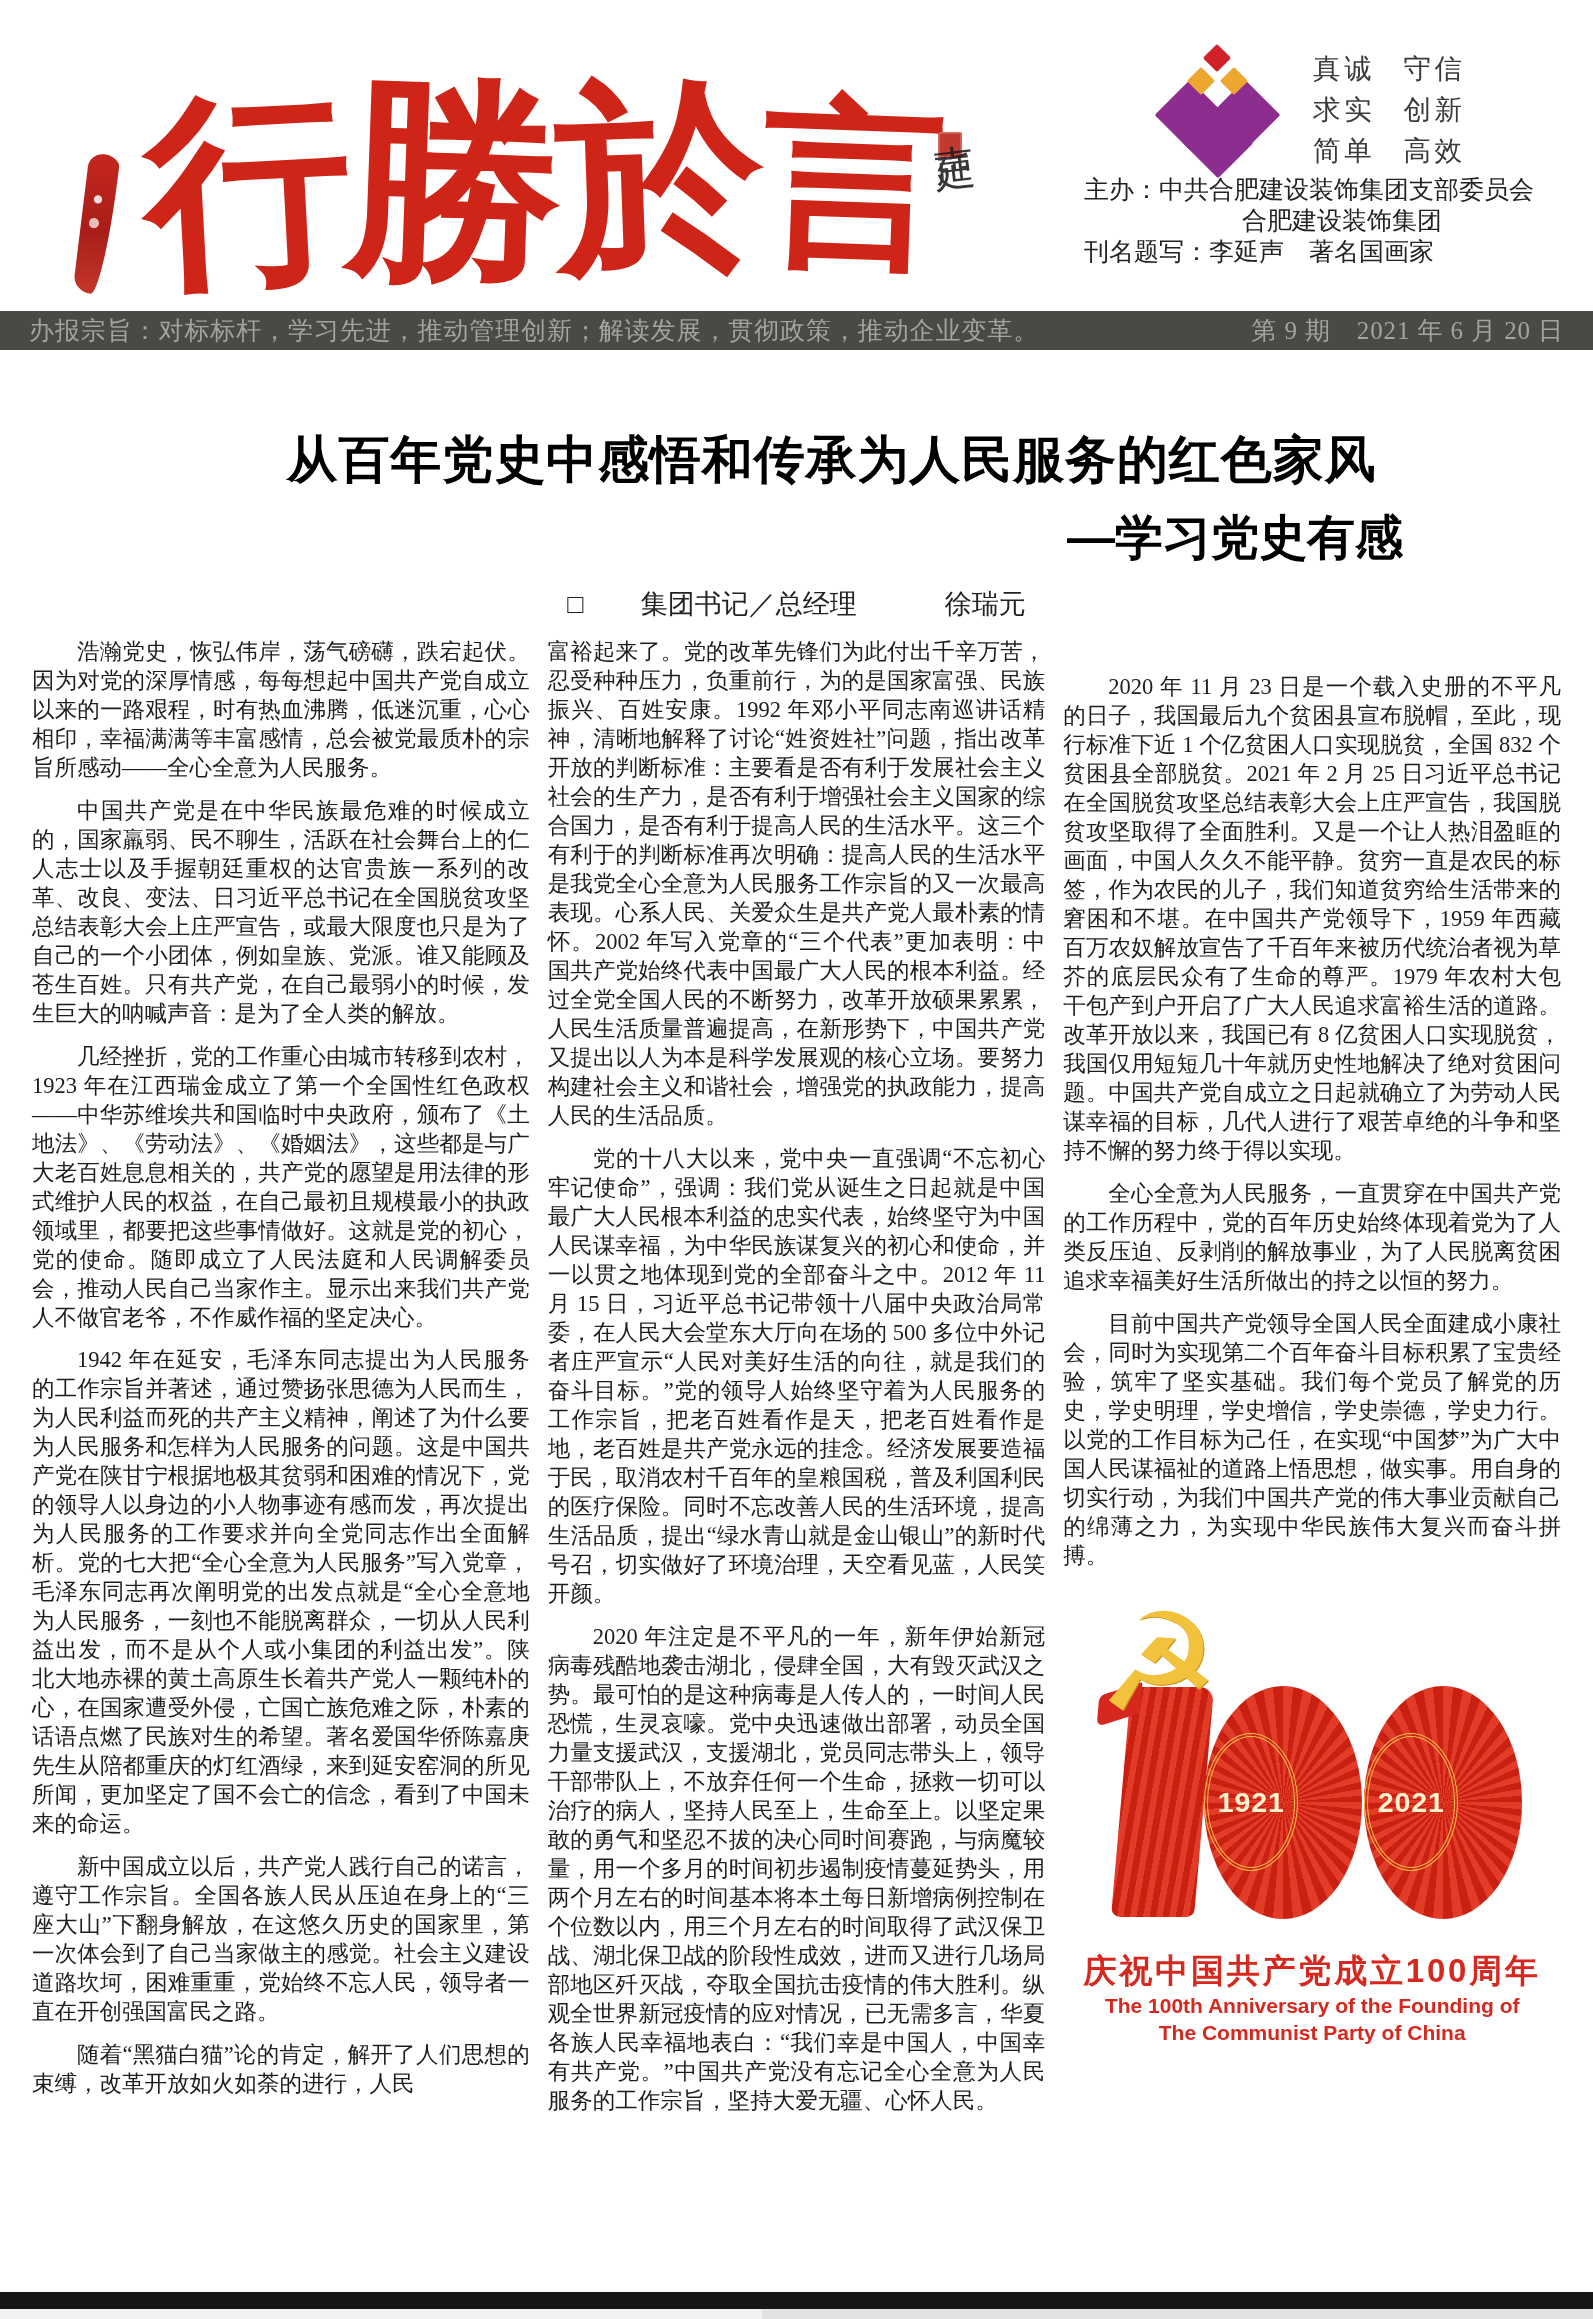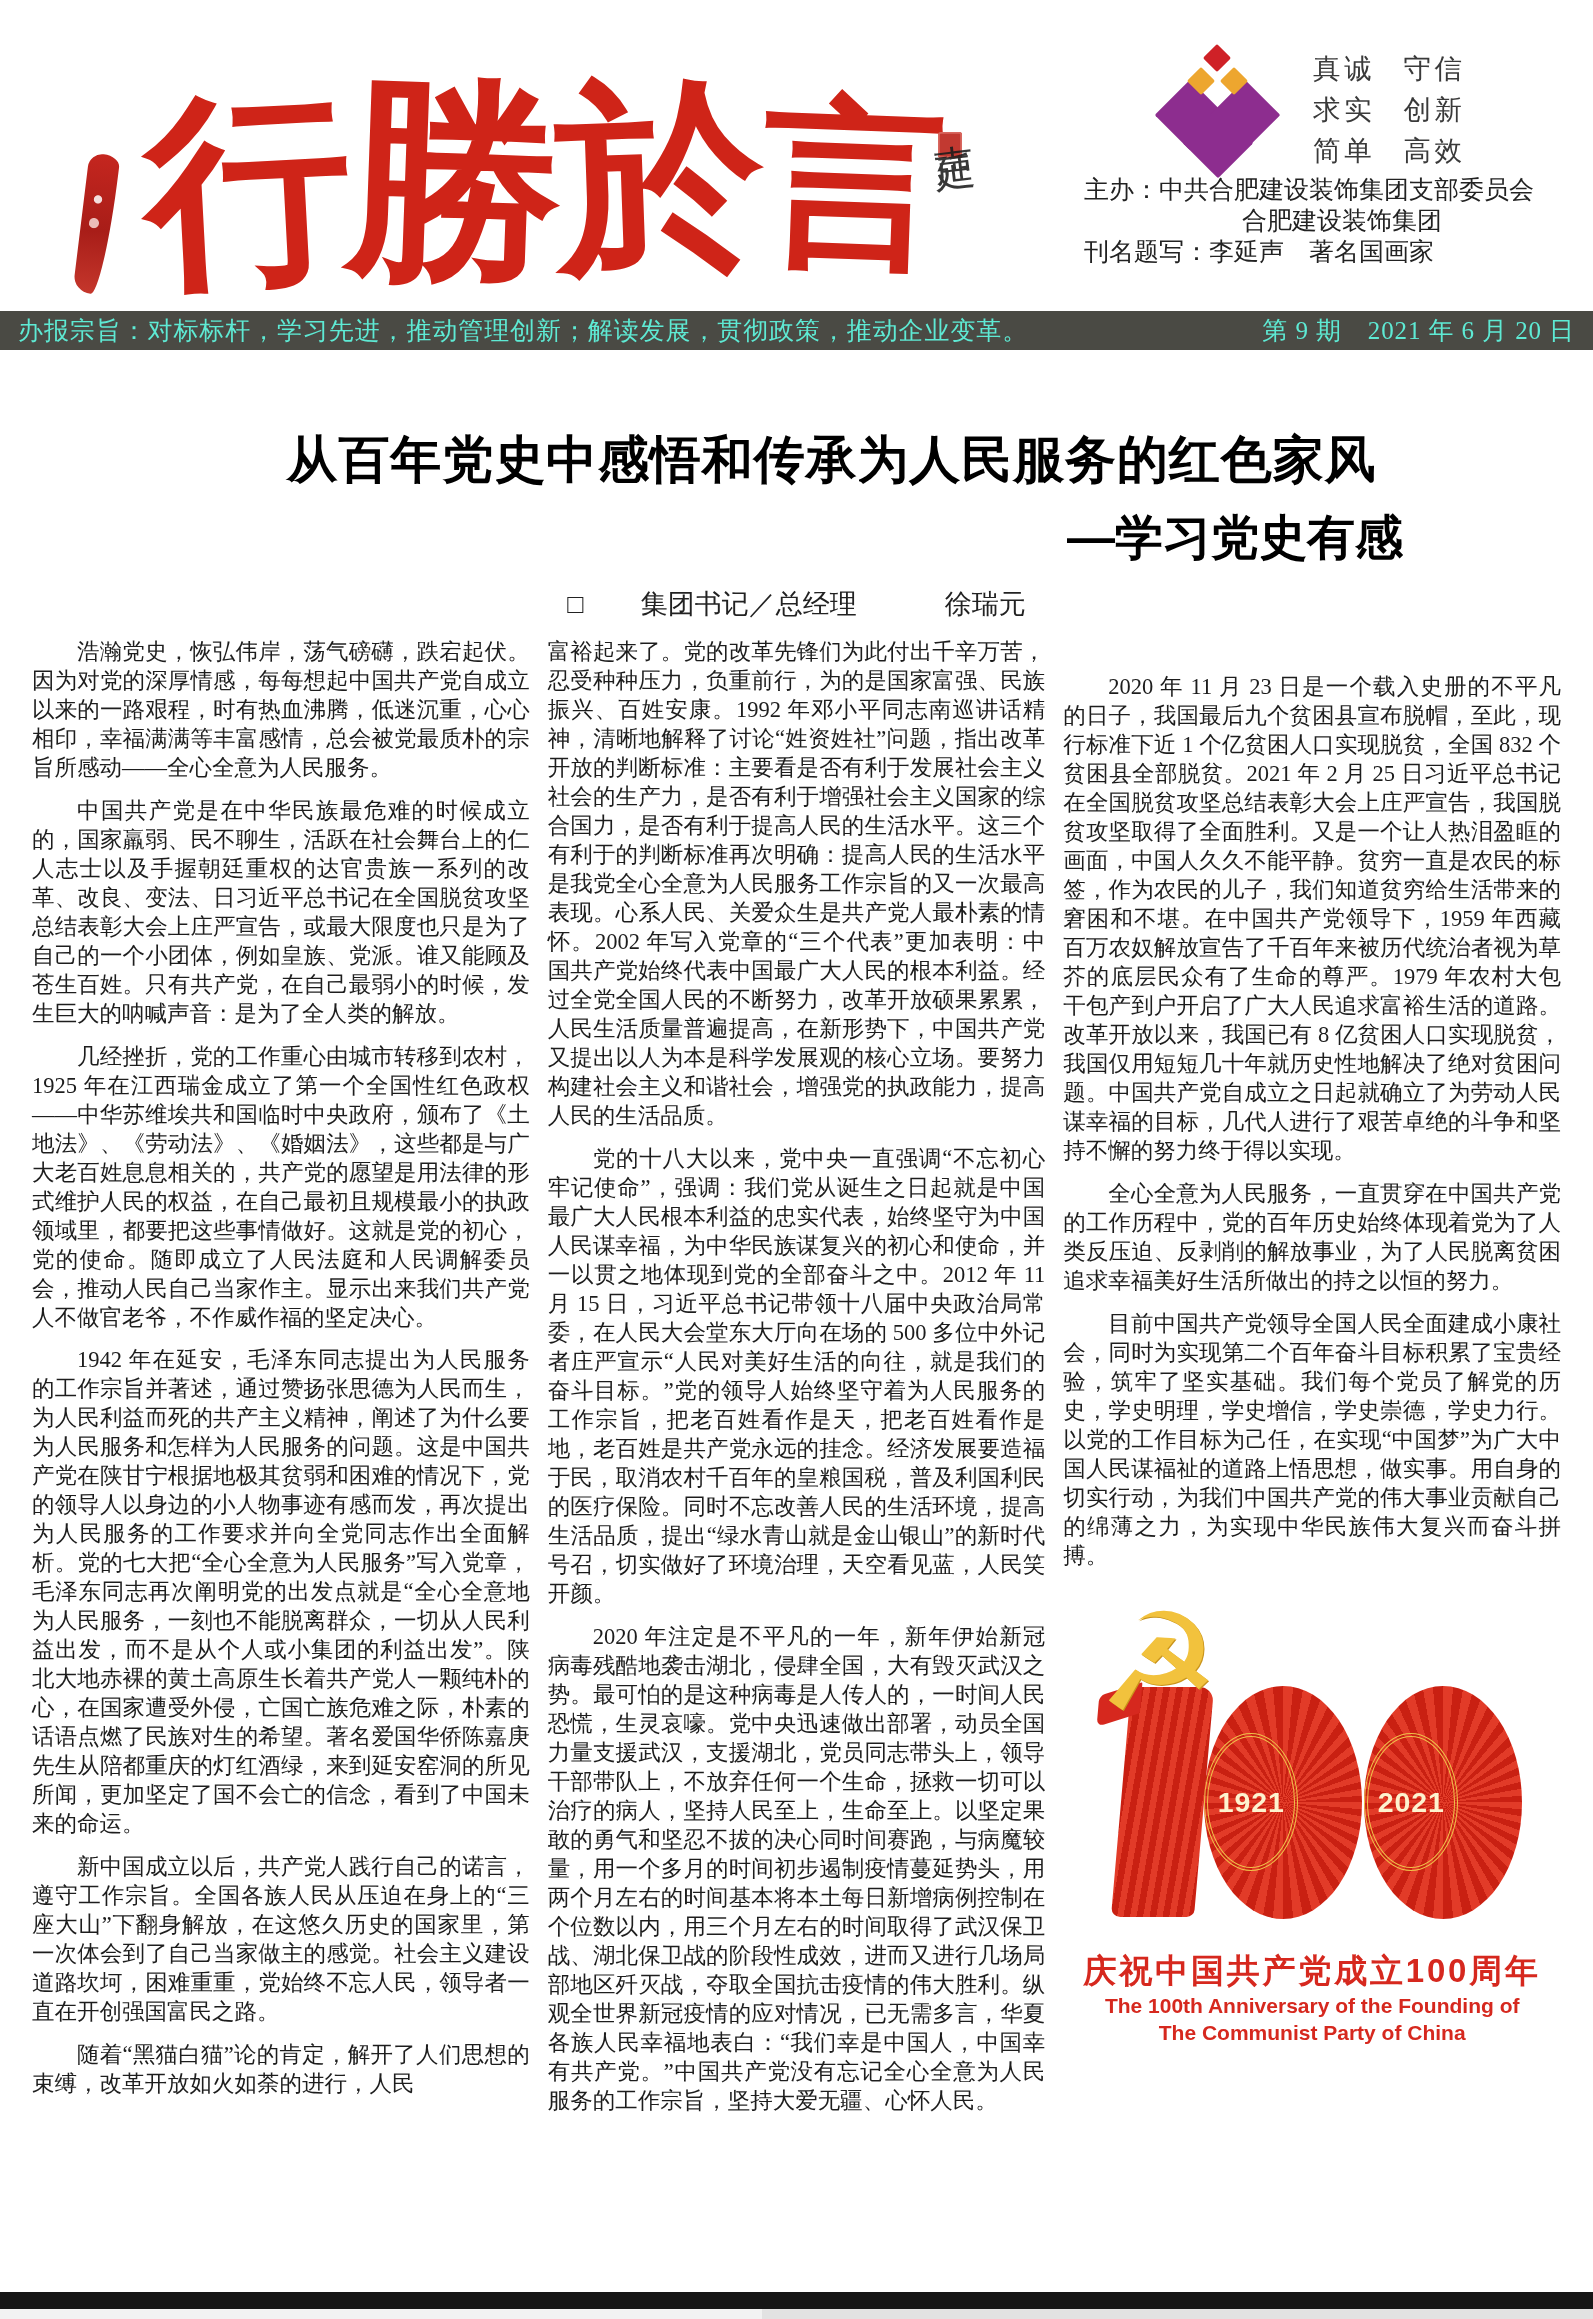--- a/index.html
+++ b/index.html
@@ -41,22 +41,22 @@
 
   .values{position:absolute;left:1313px;top:48px;display:flex;gap:28px;
       font-size:27.5px;line-height:41px;color:#3a3a3a;letter-spacing:3.7px;}
 
   .publisher{position:absolute;left:1084px;top:174px;width:514px;font-size:25px;
       line-height:31px;color:#222;}
   .pub2{padding-left:158px;}
 
   
   .banner{position:absolute;left:0;top:311px;width:100%;height:39px;background:#4a4a44;
-      color:#5eead4;font-size:25px;display:flex;align-items:center;justify-content:space-between;
-      padding:0 18px;box-sizing:border-box;letter-spacing:0.9px;}
+      color:#a3a3a3;font-size:25px;display:flex;align-items:center;justify-content:space-between;
+      padding:0 29px;box-sizing:border-box;letter-spacing:0.9px;}
 
   
   .title{position:absolute;left:216px;top:426px;width:1231px;color:#000;
       font-family:Liberation Sans, sans-serif;font-weight:bold;}
   .title-l1{font-size:51px;text-align:center;letter-spacing:0.9px;}
   .title-l2{font-size:48px;text-align:right;padding-right:44px;margin-top:11px;}
   .byline{position:absolute;left:0;top:586px;width:1593px;text-align:center;
       font-size:27px;color:#222;}
   .byline .bl-marker{margin-right:57px;}
   .byline .bl-role{margin-right:88px;}
@@ -152,21 +152,21 @@
     <div class="title-l2">—学习党史有感</div>
   </div>
   <div class="byline">
     <span class="bl-marker">□</span><span class="bl-role">集团书记／总经理</span><span class="bl-author">徐瑞元</span>
   </div>
 
   <div class="columns">
     <div class="col">
         <p class="para ind">浩瀚党史，恢弘伟岸，荡气磅礴，跌宕起伏。因为对党的深厚情感，每每想起中国共产党自成立以来的一路艰程，时有热血沸腾，低迷沉重，心心相印，幸福满满等丰富感情，总会被党最质朴的宗旨所感动——全心全意为人民服务。</p>
         <p class="para ind">中国共产党是在中华民族最危难的时候成立的，国家羸弱、民不聊生，活跃在社会舞台上的仁人志士以及手握朝廷重权的达官贵族一系列的改革、改良、变法、日习近平总书记在全国脱贫攻坚总结表彰大会上庄严宣告，或最大限度也只是为了自己的一个小团体，例如皇族、党派。谁又能顾及苍生百姓。只有共产党，在自己最弱小的时候，发生巨大的呐喊声音：是为了全人类的解放。</p>
-        <p class="para ind">几经挫折，党的工作重心由城市转移到农村，1925 年在江西瑞金成立了第一个全国性红色政权——中华苏维埃共和国临时中央政府，颁布了《土地法》、《劳动法》、《婚姻法》，这些都是与广大老百姓息息相关的，共产党的愿望是用法律的形式维护人民的权益，在自己最初且规模最小的执政领域里，都要把这些事情做好。这就是党的初心，党的使命。随即成立了人民法庭和人民调解委员会，推动人民自己当家作主。显示出来我们共产党人不做官老爷，不作威作福的坚定决心。</p>
+        <p class="para ind">几经挫折，党的工作重心由城市转移到农村，1923 年在江西瑞金成立了第一个全国性红色政权——中华苏维埃共和国临时中央政府，颁布了《土地法》、《劳动法》、《婚姻法》，这些都是与广大老百姓息息相关的，共产党的愿望是用法律的形式维护人民的权益，在自己最初且规模最小的执政领域里，都要把这些事情做好。这就是党的初心，党的使命。随即成立了人民法庭和人民调解委员会，推动人民自己当家作主。显示出来我们共产党人不做官老爷，不作威作福的坚定决心。</p>
         <p class="para ind">1942 年在延安，毛泽东同志提出为人民服务的工作宗旨并著述，通过赞扬张思德为人民而生，为人民利益而死的共产主义精神，阐述了为什么要为人民服务和怎样为人民服务的问题。这是中国共产党在陕甘宁根据地极其贫弱和困难的情况下，党的领导人以身边的小人物事迹有感而发，再次提出为人民服务的工作要求并向全党同志作出全面解析。党的七大把“全心全意为人民服务”写入党章，毛泽东同志再次阐明党的出发点就是“全心全意地为人民服务，一刻也不能脱离群众，一切从人民利益出发，而不是从个人或小集团的利益出发”。陕北大地赤裸的黄土高原生长着共产党人一颗纯朴的心，在国家遭受外侵，亡国亡族危难之际，朴素的话语点燃了民族对生的希望。著名爱国华侨陈嘉庚先生从陪都重庆的灯红酒绿，来到延安窑洞的所见所闻，更加坚定了国不会亡的信念，看到了中国未来的命运。</p>
         <p class="para ind">新中国成立以后，共产党人践行自己的诺言，遵守工作宗旨。全国各族人民从压迫在身上的“三座大山”下翻身解放，在这悠久历史的国家里，第一次体会到了自己当家做主的感觉。社会主义建设道路坎坷，困难重重，党始终不忘人民，领导者一直在开创强国富民之路。</p>
         <p class="para ind">随着“黑猫白猫”论的肯定，解开了人们思想的束缚，改革开放如火如荼的进行，人民</p>
       </div>
     <div class="col">
         <p class="para">富裕起来了。党的改革先锋们为此付出千辛万苦，忍受种种压力，负重前行，为的是国家富强、民族振兴、百姓安康。1992 年邓小平同志南巡讲话精神，清晰地解释了讨论“姓资姓社”问题，指出改革开放的判断标准：主要看是否有利于发展社会主义社会的生产力，是否有利于增强社会主义国家的综合国力，是否有利于提高人民的生活水平。这三个有利于的判断标准再次明确：提高人民的生活水平是我党全心全意为人民服务工作宗旨的又一次最高表现。心系人民、关爱众生是共产党人最朴素的情怀。2002 年写入党章的“三个代表”更加表明：中国共产党始终代表中国最广大人民的根本利益。经过全党全国人民的不断努力，改革开放硕果累累，人民生活质量普遍提高，在新形势下，中国共产党又提出以人为本是科学发展观的核心立场。要努力构建社会主义和谐社会，增强党的执政能力，提高人民的生活品质。</p>
         <p class="para ind">党的十八大以来，党中央一直强调“不忘初心牢记使命”，强调：我们党从诞生之日起就是中国最广大人民根本利益的忠实代表，始终坚守为中国人民谋幸福，为中华民族谋复兴的初心和使命，并一以贯之地体现到党的全部奋斗之中。2012 年 11 月 15 日，习近平总书记带领十八届中央政治局常委，在人民大会堂东大厅向在场的 500 多位中外记者庄严宣示“人民对美好生活的向往，就是我们的奋斗目标。”党的领导人始终坚守着为人民服务的工作宗旨，把老百姓看作是天，把老百姓看作是地，老百姓是共产党永远的挂念。经济发展要造福于民，取消农村千百年的皇粮国税，普及利国利民的医疗保险。同时不忘改善人民的生活环境，提高生活品质，提出“绿水青山就是金山银山”的新时代号召，切实做好了环境治理，天空看见蓝，人民笑开颜。</p>
         <p class="para ind">2020 年注定是不平凡的一年，新年伊始新冠病毒残酷地袭击湖北，侵肆全国，大有毁灭武汉之势。最可怕的是这种病毒是人传人的，一时间人民恐慌，生灵哀嚎。党中央迅速做出部署，动员全国力量支援武汉，支援湖北，党员同志带头上，领导干部带队上，不放弃任何一个生命，拯救一切可以治疗的病人，坚持人民至上，生命至上。以坚定果敢的勇气和坚忍不拔的决心同时间赛跑，与病魔较量，用一个多月的时间初步遏制疫情蔓延势头，用两个月左右的时间基本将本土每日新增病例控制在个位数以内，用三个月左右的时间取得了武汉保卫战、湖北保卫战的阶段性成效，进而又进行几场局部地区歼灭战，夺取全国抗击疫情的伟大胜利。纵观全世界新冠疫情的应对情况，已无需多言，华夏各族人民幸福地表白：“我们幸是中国人，中国幸有共产党。”中国共产党没有忘记全心全意为人民服务的工作宗旨，坚持大爱无疆、心怀人民。</p>
       </div>
     <div class="col col3-pad">

